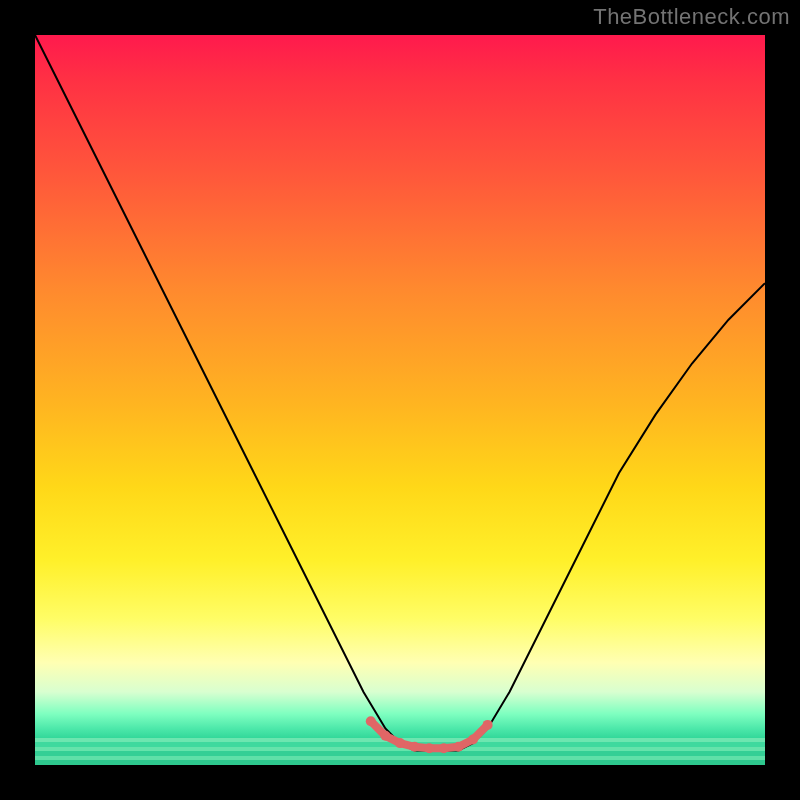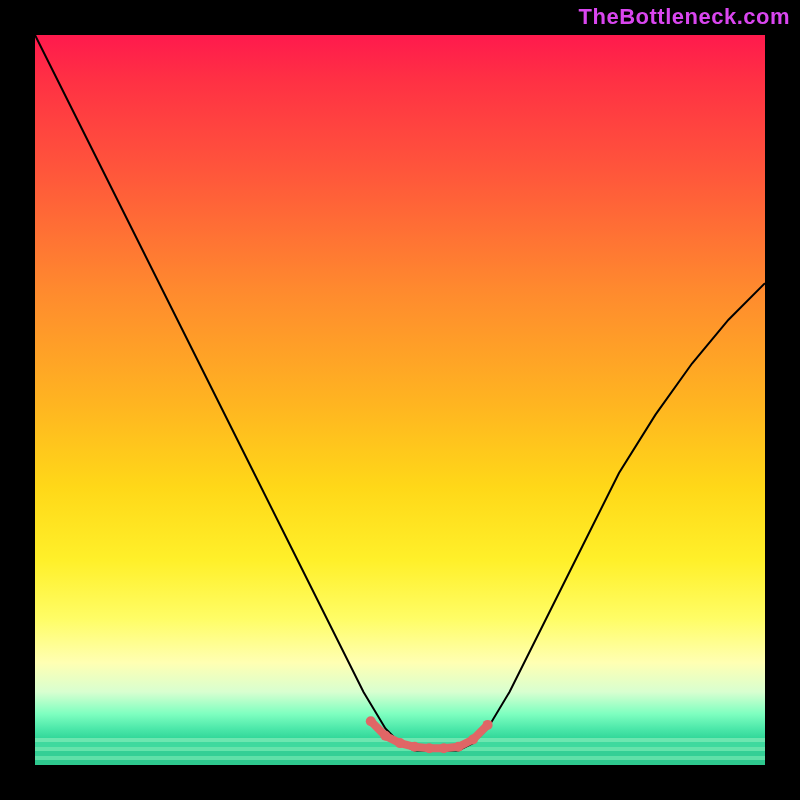--- a/index.html
+++ b/index.html
@@ -14,23 +14,23 @@
   .frame {
     position: relative;
     width: 800px;
     height: 800px;
     background: #000;
   }
   .watermark {
     position: absolute;
     top: 4px;
     right: 10px;
-    color: #d946ef;
+    color: #737373;
     font-size: 22px;
-    font-weight: 700;
+    font-weight: 400;
     letter-spacing: 0.5px;
     z-index: 5;
   }
   .plot-area {
     position: absolute;
     left: 35px;
     top: 35px;
     width: 730px;
     height: 730px;
     overflow: hidden;

